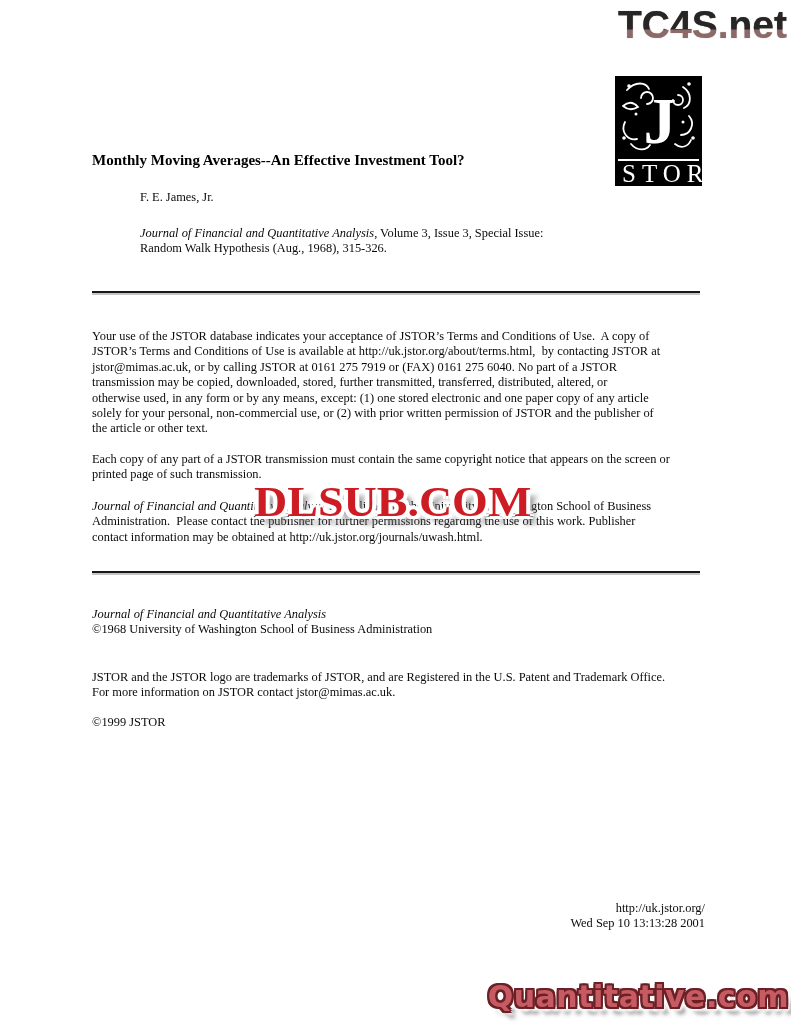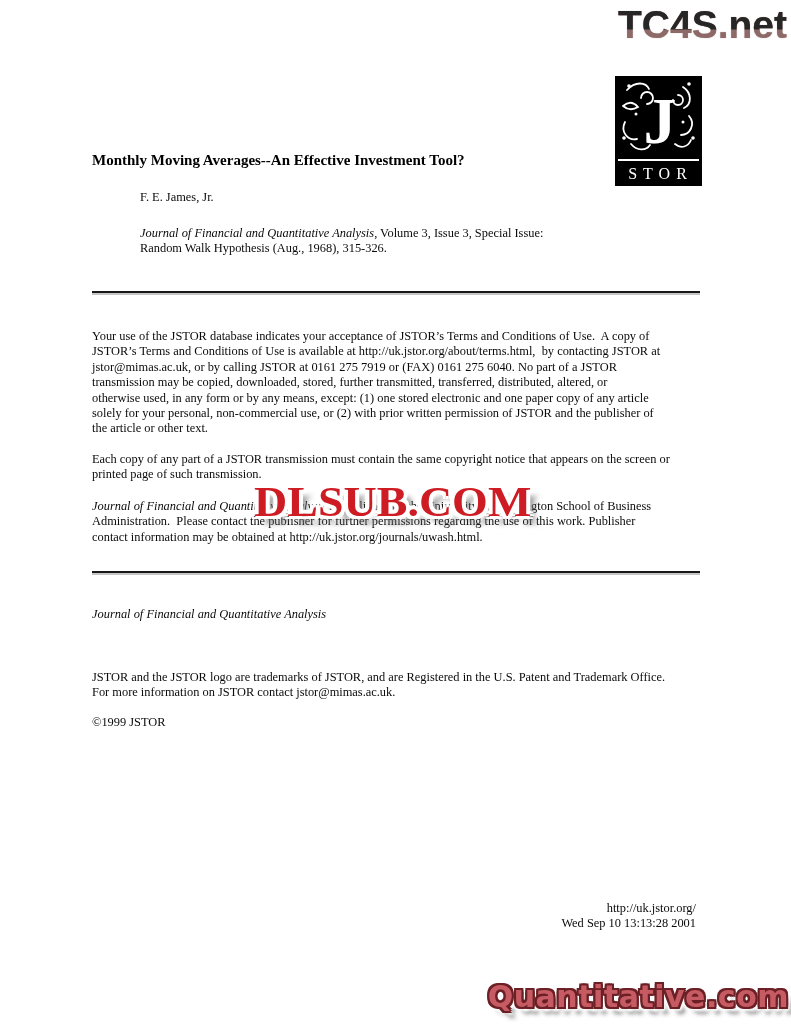--- a/index.html
+++ b/index.html
@@ -48,21 +48,21 @@
       -2px -2px 0 #6b2026, 2px -2px 0 #6b2026, -2px 2px 0 #6b2026, 2px 2px 0 #6b2026,
       -2px 0 0 #6b2026, 2px 0 0 #6b2026, 0 -2px 0 #6b2026, 0 2px 0 #6b2026,
       -4px -4px 3px #ffffff, 4px -4px 3px #ffffff, -4px 4px 3px #ffffff, 4px 4px 3px #ffffff,
       6px 7px 4px rgba(120,120,120,.85);
   }
 
   
   .jstor-logo { left:615px; top:76px; width:87px; height:110px; background:#000; }
   .jstor-logo svg { display:block; }
   .logo-stor {
-    color:#fff; font-family:"Liberation Serif", serif; font-size:16px;
+    color:#fff; font-family:"Liberation Serif", serif; font-size:25px;
     letter-spacing:6px; text-indent:4px; text-align:center;
     border-top:2px solid #fff; margin:0 3px; padding-top:0px; line-height:25px;
   }
 
   .footer-block { text-align:right; }
 </style>
 </head>
 <body>
 
 <div class="page">
@@ -121,23 +121,24 @@
 contact information may be obtained at http://uk.jstor.org/journals/uwash.html.</span></div>
 
   <div class="abs doc-text" style="left:92px; top:452px; width:655px;">Each copy of any part of a JSTOR transmission must contain the same copyright notice that appears on the screen or
 printed page of such transmission.</div>
 
   <div class="abs wm-mid">DLSUB.COM</div>
 
   <div class="abs hrule" style="left:92px; top:571px; width:608px;"></div>
 
   <div class="abs doc-text italic" style="left:92px; top:607px;">Journal of Financial and Quantitative Analysis</div>
+  <div class="abs doc-text" style="left:92px; top:622px;">©1968 University of Washington School of Business Administration</div>
 
   <div class="abs doc-text" style="left:92px; top:670px; width:655px;">JSTOR and the JSTOR logo are trademarks of JSTOR, and are Registered in the U.S. Patent and Trademark Office.
 For more information on JSTOR contact jstor@mimas.ac.uk.</div>
 
   <div class="abs doc-text" style="left:92px; top:715px;">©1999 JSTOR</div>
 
-  <div class="abs doc-text footer-block" style="right:95px; top:901px;margin-left:8px;"><span>http://uk.jstor.org/</span><br><span>Wed Sep 10 13:13:28 2001</span></div>
+  <div class="abs doc-text footer-block" style="right:86px; top:901px;margin-left:8px;"><span>http://uk.jstor.org/</span><br><span>Wed Sep 10 13:13:28 2001</span></div>
 
   <div class="abs wm-bottom">Quantitative.com</div>
 
 </div>
 
 </body></html>

